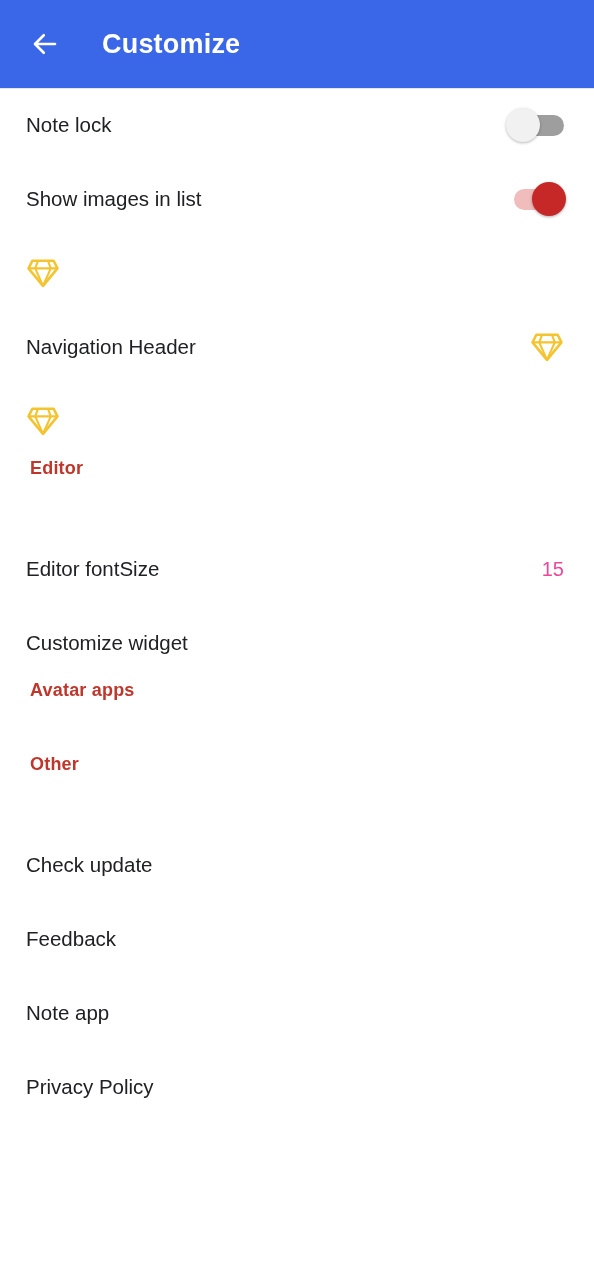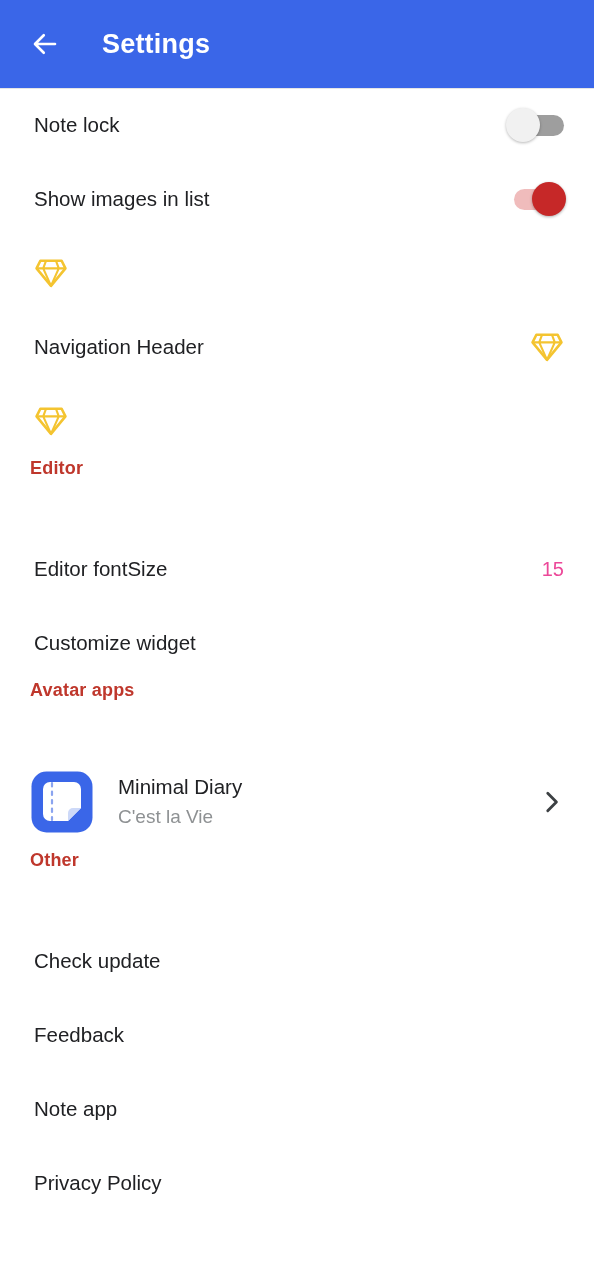--- a/index.html
+++ b/index.html
@@ -41,21 +41,21 @@
     font-weight: bold;
     margin-left: 34px;
     letter-spacing: 0.2px;
   }
 
   
   .list { padding-top: 0; }
 
   .row {
     height: 74px;
-    padding: 0 30px 0 34px;
+    padding: 0 30px 0 26px;
     display: flex;
     align-items: center;
     justify-content: space-between;
     cursor: pointer;
   }
   .row-label {
     font-size: 20.5px;
     color: #202124;
     line-height: 1.2;
   }
@@ -146,21 +146,21 @@
 <body>
 
 <div class="screen">
 
   <div class="appbar">
     <div class="back-btn">
       <svg class="back-icon" width="30" height="30" viewBox="0 0 24 24">
         <path d="M20 12 H5 M11 5 L4 12 L11 19" fill="none" stroke="#ffffff" stroke-width="2.1" stroke-linecap="round" stroke-linejoin="round"></path>
       </svg>
     </div>
-    <div class="appbar-title">Settings</div>
+    <div class="appbar-title">Customize</div>
   </div>
 
   <div class="list">
 
     <div class="row">
       <span class="row-label">Note lock</span>
       <span class="switch off">
         <span class="track"></span>
         <span class="thumb"></span>
       </span>
@@ -207,35 +207,20 @@
 
 
     <div class="row">
       <span class="row-label">Customize widget</span>
     </div>
 
     <div class="section-header">
       <span class="section-header-text">Avatar apps</span>
     </div>
 
-    <div class="app-row">
-      <svg class="app-icon" viewBox="0 0 64 64">
-        <rect x="1.5" y="1.5" width="61" height="61" rx="15" ry="15" fill="#3a66e8"></rect>
-        <path d="M13 19 a7 7 0 0 1 7 -7 H44 a7 7 0 0 1 7 7 V38 L38 51 H20 a7 7 0 0 1 -7 -7 Z" fill="#ffffff"></path>
-        <path d="M38 51 V43 a5 5 0 0 1 5 -5 H51 Z" fill="#cdd9f8"></path>
-        <path d="M22 13 V50" fill="none" stroke="#8aa4ef" stroke-width="2.2" stroke-linecap="round" stroke-dasharray="3.5 5"></path>
-      </svg>
-      <span class="app-text">
-        <span class="app-title">Minimal Diary</span>
-        <span class="app-sub">C'est la Vie</span>
-      </span>
-      <svg class="chevron" viewBox="0 0 24 24">
-        <path d="M9 4 L17 12 L9 20" fill="none" stroke="#3c4043" stroke-width="2.6" stroke-linecap="round" stroke-linejoin="round"></path>
-      </svg>
-    </div>
 
     <div class="section-header">
       <span class="section-header-text">Other</span>
     </div>
 
     <div class="row">
       <span class="row-label">Check update</span>
     </div>
     <div class="row">
       <span class="row-label">Feedback</span>

